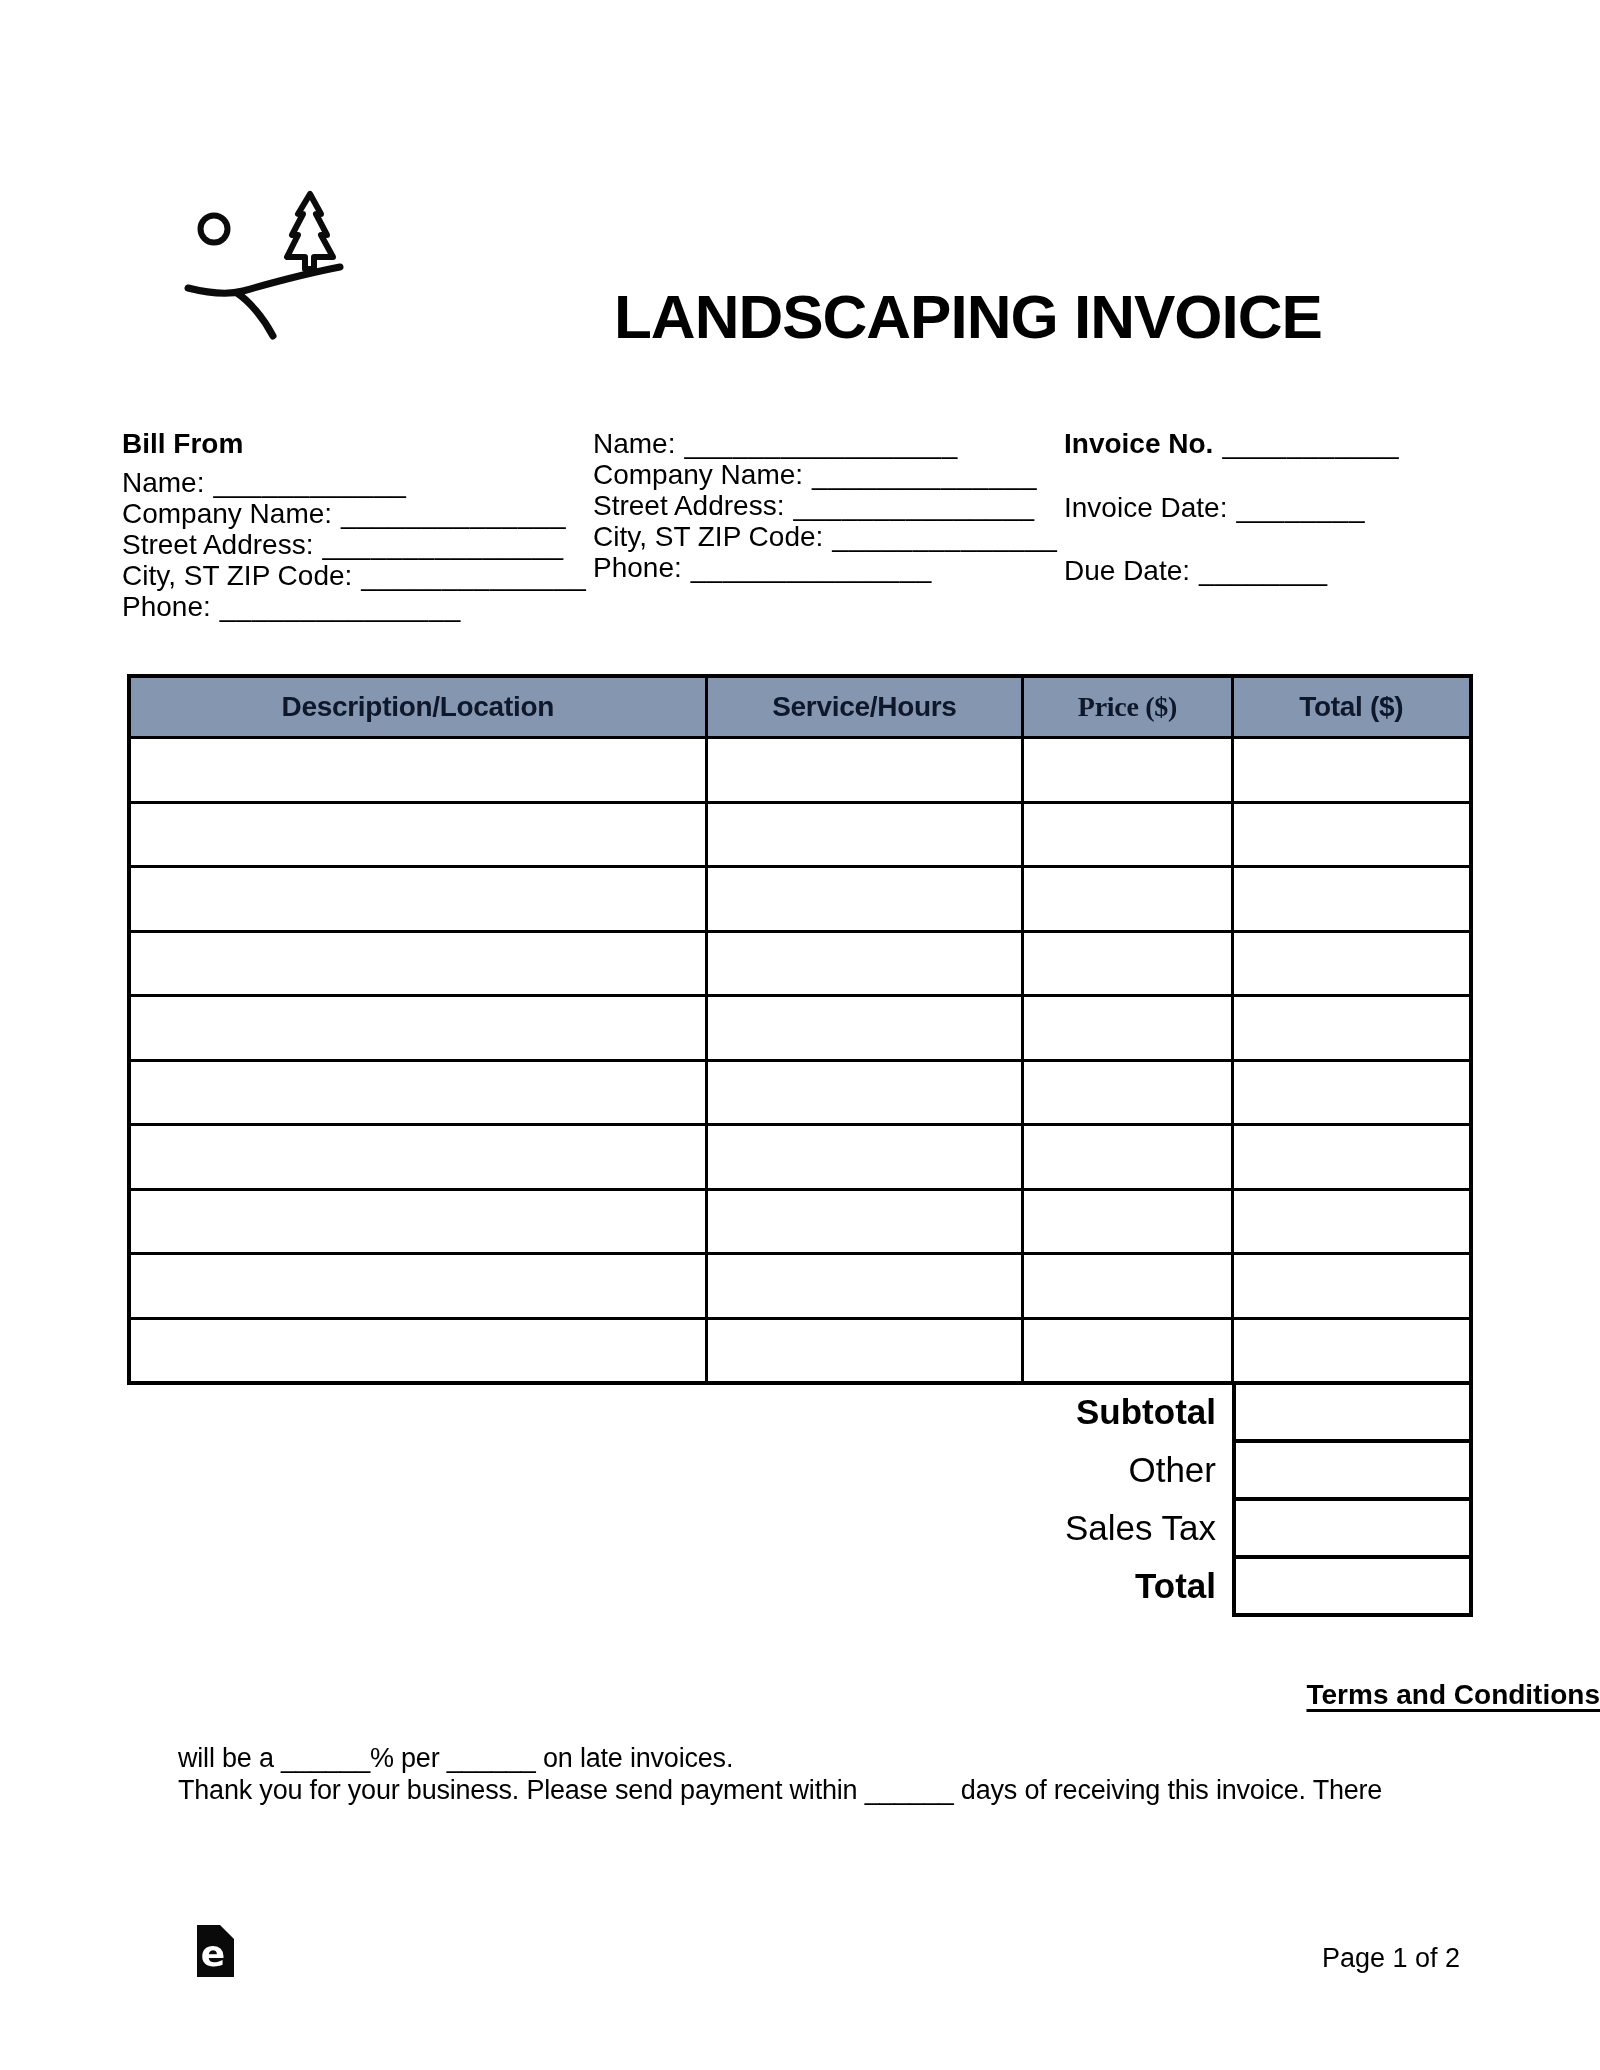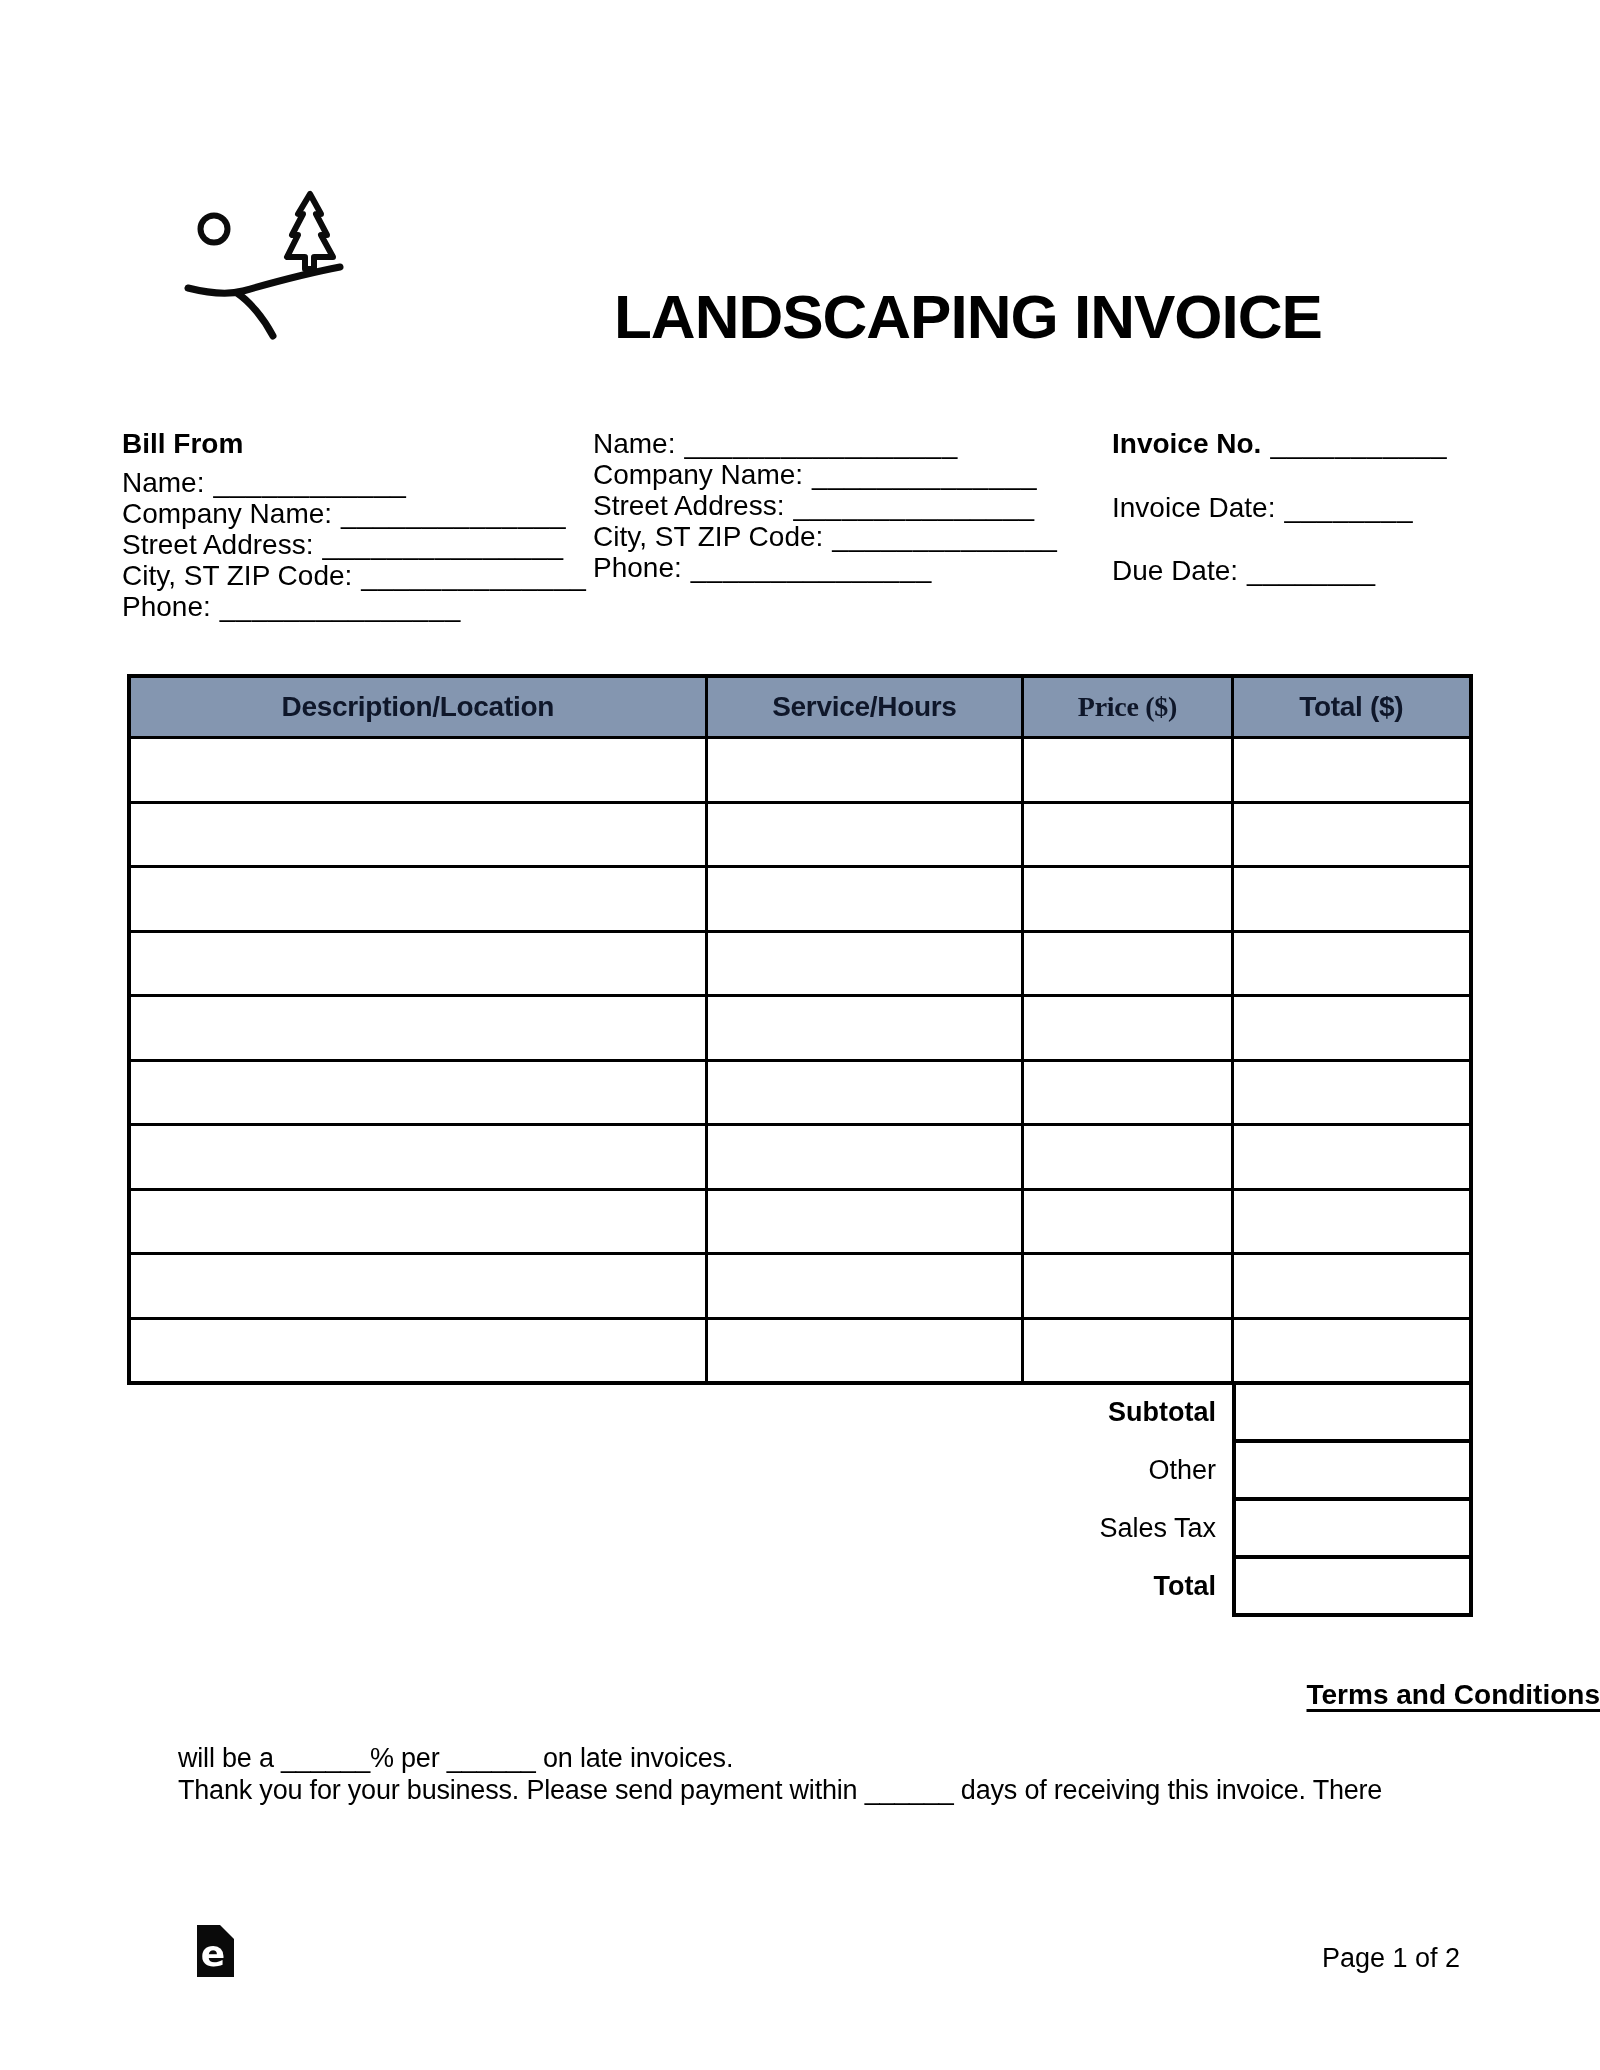--- a/index.html
+++ b/index.html
@@ -31,21 +31,21 @@
   }
   table.inv th{
     height:56px;color:#0f172a;font-size:28px;font-weight:bold;letter-spacing:-0.3px;
     text-align:center;vertical-align:middle;border:3px solid #000;
   }
   table.inv td{height:59.5px;border:3px solid #000;background:#fff;}
   col.c1{width:43.0%;} col.c2{width:23.6%;} col.c3{width:15.6%;} col.c4{width:17.8%;}
 
   
   .sum-row{display:flex;align-items:center;height:62px;margin-top:-4px;}
-  .sum-label{flex:1;text-align:right;padding-right:16px;font-size:27px;}
+  .sum-label{flex:1;text-align:right;padding-right:16px;font-size:35px;}
   .sum-label.bold{font-weight:bold;}
   .sum-box{width:241px;height:100%;box-sizing:border-box;border:4px solid #000;background:#fff;}
 
   
   .terms-heading{
     left:0;top:1679px;width:1600px;text-align:right;
     font-size:28px;font-weight:bold;
     text-decoration:underline;text-decoration-thickness:2.5px;text-underline-offset:5px;
   }
   .terms-body{left:178px;top:1742px;font-size:27px;line-height:32px;letter-spacing:-0.2px;white-space:nowrap;}
@@ -76,21 +76,21 @@
 </div>
 
 <div class="abs addr-col" style="left:593px;">
   <div class="fline"><span>Name:</span><span class="blank">_________________</span></div>
   <div class="fline"><span>Company Name:</span><span class="blank">______________</span></div>
   <div class="fline"><span>Street Address:</span><span class="blank">_______________</span></div>
   <div class="fline"><span>City, ST ZIP Code:</span><span class="blank">______________</span></div>
   <div class="fline"><span>Phone:</span><span class="blank">_______________</span></div>
 </div>
 
-<div class="abs addr-col info-col" style="left:1064px;margin-left:48px;">
+<div class="abs addr-col info-col" style="left:1064px;">
   <div class="heading"><span>Invoice No.</span><span class="blank" style="font-weight:normal;">___________</span></div>
   <div class="fline"><span>Invoice Date:</span><span class="blank">________</span></div>
   <div class="fline"><span>Due Date:</span><span class="blank">________</span></div>
 </div>
 
 <div class="abs table-wrap">
   <table class="inv">
     <colgroup>
         <col class="c1">
         <col class="c2">

